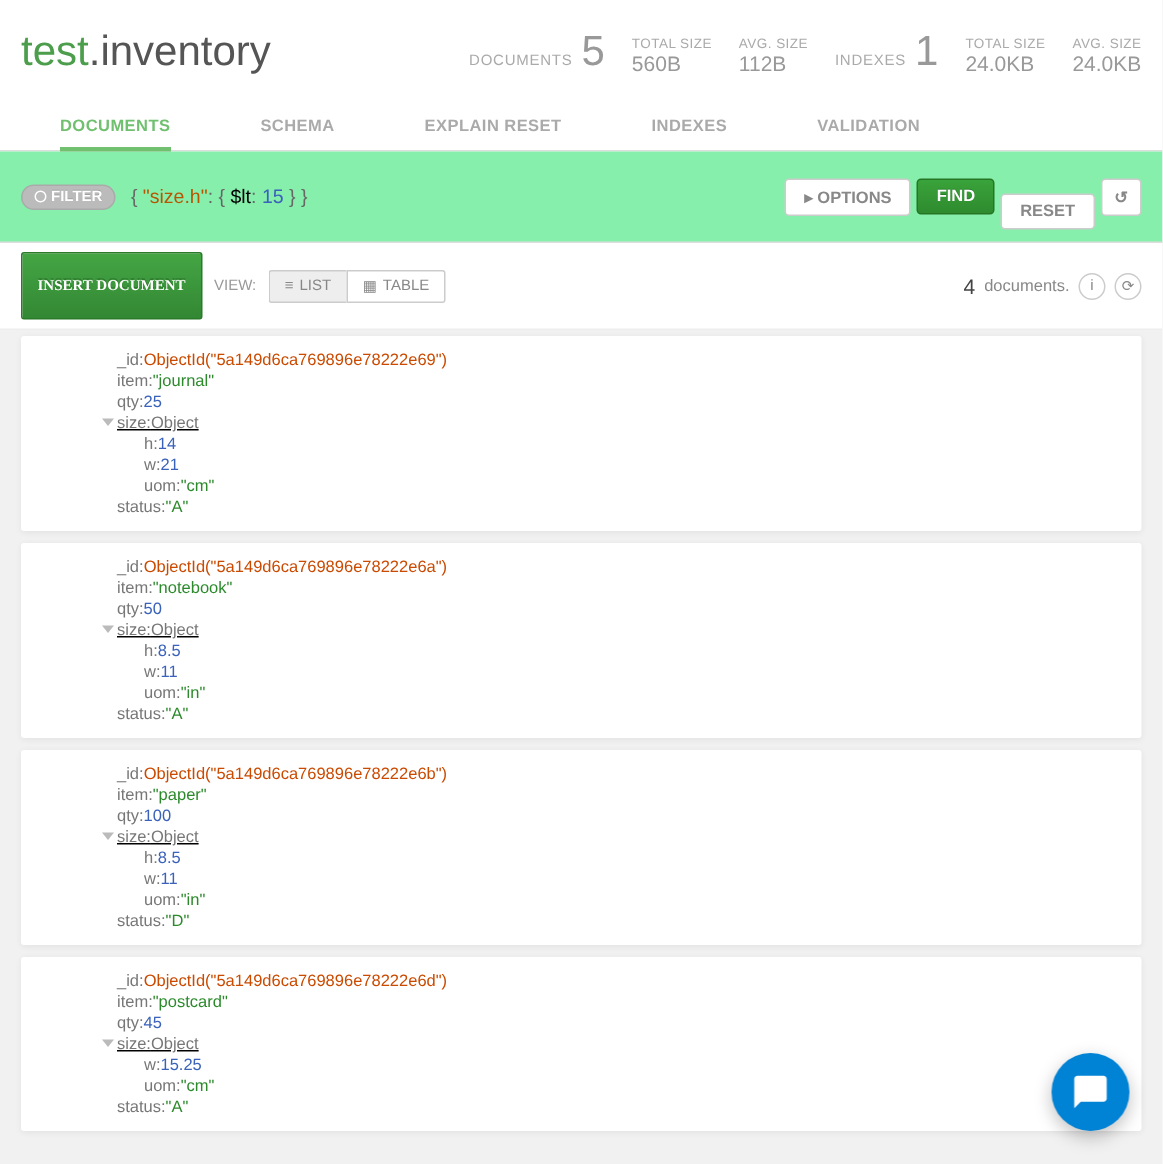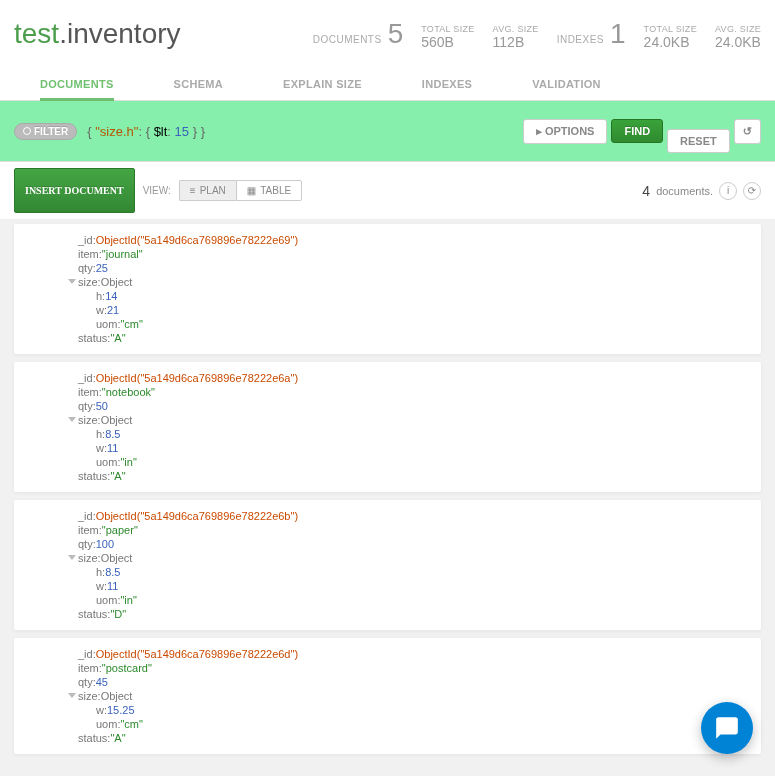--- a/index.html
+++ b/index.html
@@ -51,21 +51,21 @@
     .toolbar-right { display: flex; align-items: center; gap: 6px; font-size: 11px; color: #888; }
     .toolbar-right .cnt { font-size: 14px; color: #444; font-weight: normal; }
     .iconbtn { border: 1px solid #ccc; background: #fff; border-radius: 50%; width: 18px; height: 18px; display: inline-flex; align-items: center; justify-content: center; color: #888; font-size: 10px; cursor: pointer; }
     
     
     .doclist { background: #f1f1f1; padding: 4px 14px 14px; height: 594px; overflow-y: auto; }
     .doc-card { background: #fff; box-shadow: 0 1px 4px rgba(0,0,0,0.06); border-radius: 2px; padding: 9px 10px 9px 64px; margin-top: 8px; font-family: Menlo, Consolas, monospace; font-size: 11px; line-height: 14px; position: relative; }
     .doc-card:first-child { margin-top: 0; }
     .doc-line { white-space: nowrap; }
     .nest-1 { padding-left: 18px; }
-    .caret { position: relative; }
+    .caret { position: relative; text-decoration: underline; }
     .caret::before { content: ''; position: absolute; left: -10px; top: 4px; border-left: 4px solid transparent; border-right: 4px solid transparent; border-top: 5px solid #bbb; }
     .k { color: #777; }
     .fn { color: #ca4a00; }
     .str { color: #2c8a2c; }
     .nm { color: #3a62ba; }
     .typ { color: #777; }
     
     
     .chat-fab { position: fixed; right: 22px; bottom: 22px; width: 52px; height: 52px; border-radius: 50%; background: #0082d5; box-shadow: 0 4px 12px rgba(0,0,0,0.25); display: flex; align-items: center; justify-content: center; cursor: pointer; }
     .chat-fab svg { width: 26px; height: 26px; }
@@ -103,21 +103,21 @@
     <div class="stat-block">
       <div class="lbl">AVG. SIZE</div>
       <div class="val">24.0KB</div>
     </div>
   </div>
 </div>
 
 <div class="tabs">
   <div class="tab active">DOCUMENTS</div>
   <div class="tab">SCHEMA</div>
-  <div class="tab">EXPLAIN SIZE</div>
+  <div class="tab">EXPLAIN RESET</div>
   <div class="tab">INDEXES</div>
   <div class="tab">VALIDATION</div>
 </div>
 
 <div class="filterbar">
   <span class="filter-badge">
     <span class="crc"></span>
     <span>FILTER</span>
   </span>
   <div class="query-input">
@@ -131,21 +131,21 @@
   </button>
 </div>
 
 <div class="toolbar">
   <div class="toolbar-left">
     <button class="btn-insert">INSERT DOCUMENT</button>
     <span class="viewlbl">VIEW:</span>
     <div class="viewbtn-group">
       <div class="viewbtn active">
         <span class="sm-icon">≡</span>
-        <span>PLAN</span>
+        <span>LIST</span>
       </div>
       <div class="viewbtn">
         <span class="sm-icon">▦</span>
         <span>TABLE</span>
       </div>
     </div>
   </div>
   <div class="toolbar-right">
     <span class="cnt">4</span>
     <span>documents.</span>

